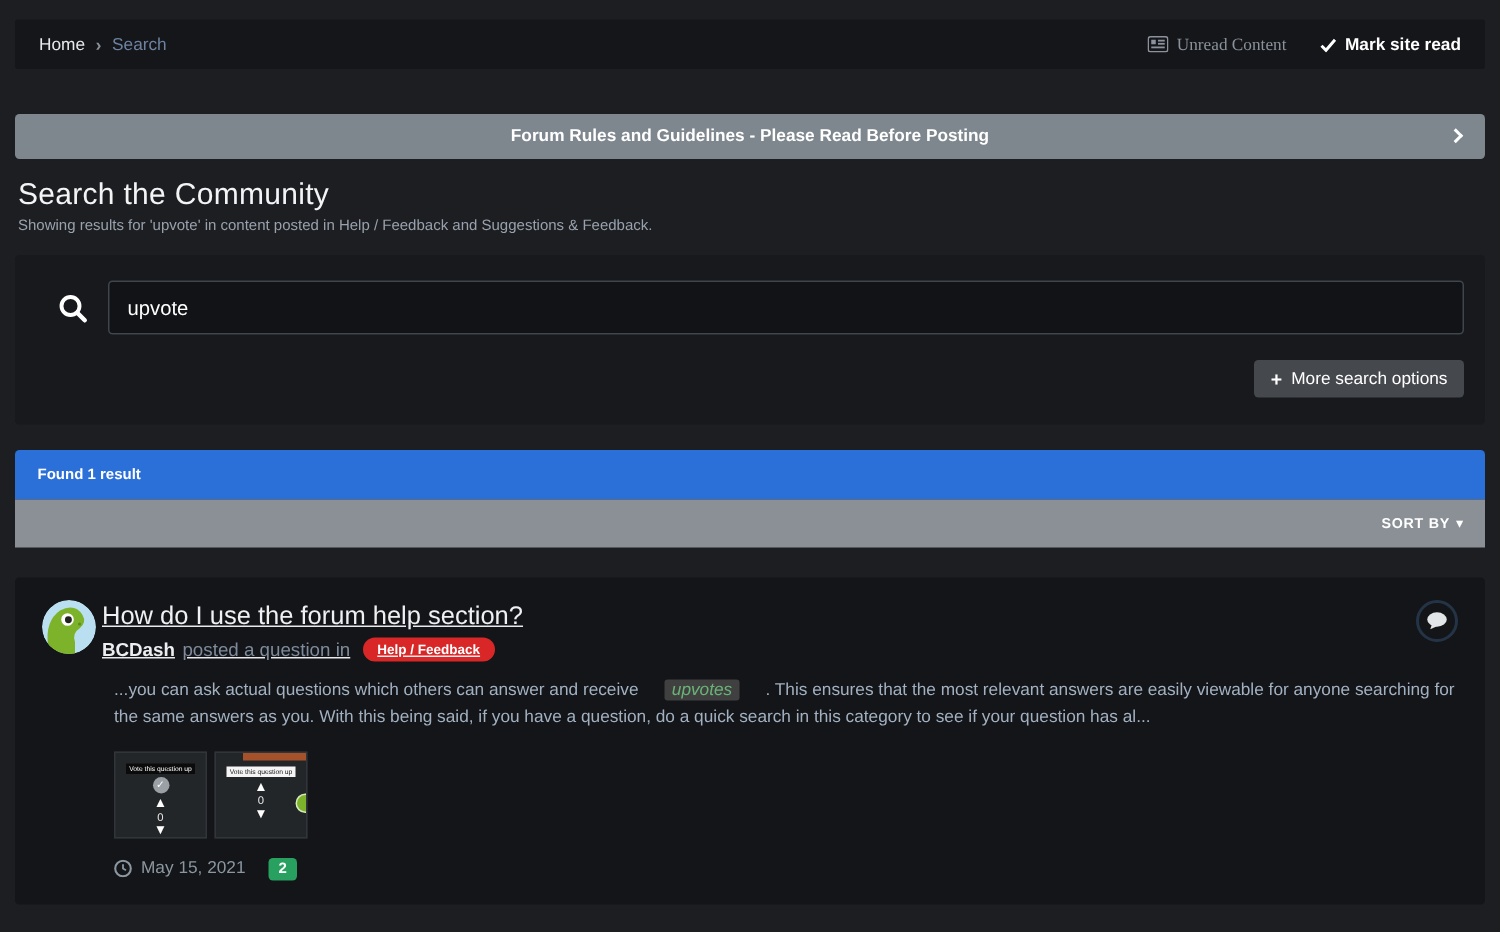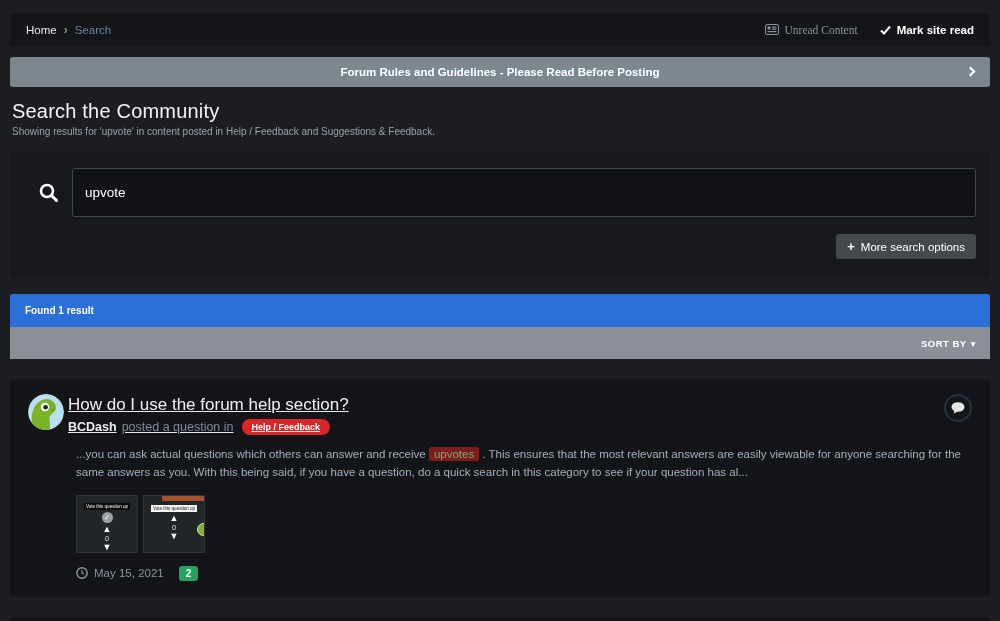--- a/index.html
+++ b/index.html
@@ -23,21 +23,21 @@
   .crumb-sep  { color:#8a9099; font-weight:bold; font-size:12px; }
   .crumb-cur  { color:#6d83a1; cursor:pointer; }
   .crumb-right { display:flex; align-items:center; gap:22px; }
   .crumb-link { display:flex; align-items:center; gap:6px; cursor:pointer; }
   .unread-txt { color:#8b929b;font-family:Liberation Serif, serif; }
   .markread-txt { color:#ffffff; font-weight:bold; }
   .icon-svg { display:block; }
 
   
   .banner {
-    margin-top:11px; height:30px; background:#7e868e; border-radius:3px;
+    margin-top:30px; height:30px; background:#7e868e; border-radius:3px;
     display:flex; align-items:center; justify-content:center;
     position:relative; cursor:pointer;
   }
   .banner-text { color:#ffffff; font-weight:bold; font-size:11.5px; }
   .banner-chev {
     position:absolute; right:16px; top:11px;
     width:7px; height:7px;
     border-top:2px solid #fff; border-right:2px solid #fff;
     transform:rotate(45deg);
   }
@@ -48,21 +48,21 @@
 
   
   .panel {
     margin-top:14px; background:#17191c; border-radius:3px;
     padding:17px 14px 18px;
   }
   .search-row { display:flex; align-items:center; }
   .search-icon-box { width:48px; display:flex; justify-content:center; }
   .inputwrap { flex:1; position:relative; }
   .search-input {
-    width:100%; height:49px; background:#111316;
+    width:100%; height:36px; background:#111316;
     border:1px solid #40464d; border-radius:3px;
     color:#fff; font-size:13.5px; padding:0 73px 0 12px;
     font-family:"Liberation Sans","DejaVu Sans",sans-serif;
     outline:none;
   }
   .btn-green {
     position:absolute; right:5px; top:5px; height:26px;
     background:#80b018; border:none; border-radius:3px;
     color:#fff; font-weight:bold; font-size:11.5px; padding:0 13px;
     cursor:pointer; font-family:inherit;
@@ -114,22 +114,23 @@
     width:28px; height:28px; border-radius:50%;
     border:2px solid #243447; display:flex; align-items:center; justify-content:center;
     cursor:pointer;
   }
   .card-body { margin-left:48px; }
   .snippet {
     margin-top:11px; font-size:11.5px; line-height:1.55;
     color:#a2b0c0; max-width:920px;
   }
   .hl {
-    color:#6ab377; background:#7f1d1d; padding:1px 5px; border-radius:2px;
-    margin:0 0;
+    color:#6ab377; background:#404040; padding:1px 5px; border-radius:2px;
+    margin:0 14px;
+    font-style:italic;
   }
 
   
   .thumbs { margin-top:13px; display:flex; gap:5px; }
   .thumb {
     width:62px; height:58px; background:#232629; border:1px solid #313539;
     position:relative; overflow:hidden; cursor:pointer;
     display:flex; flex-direction:column; align-items:center;
   }
   .tt-strip-dark {

